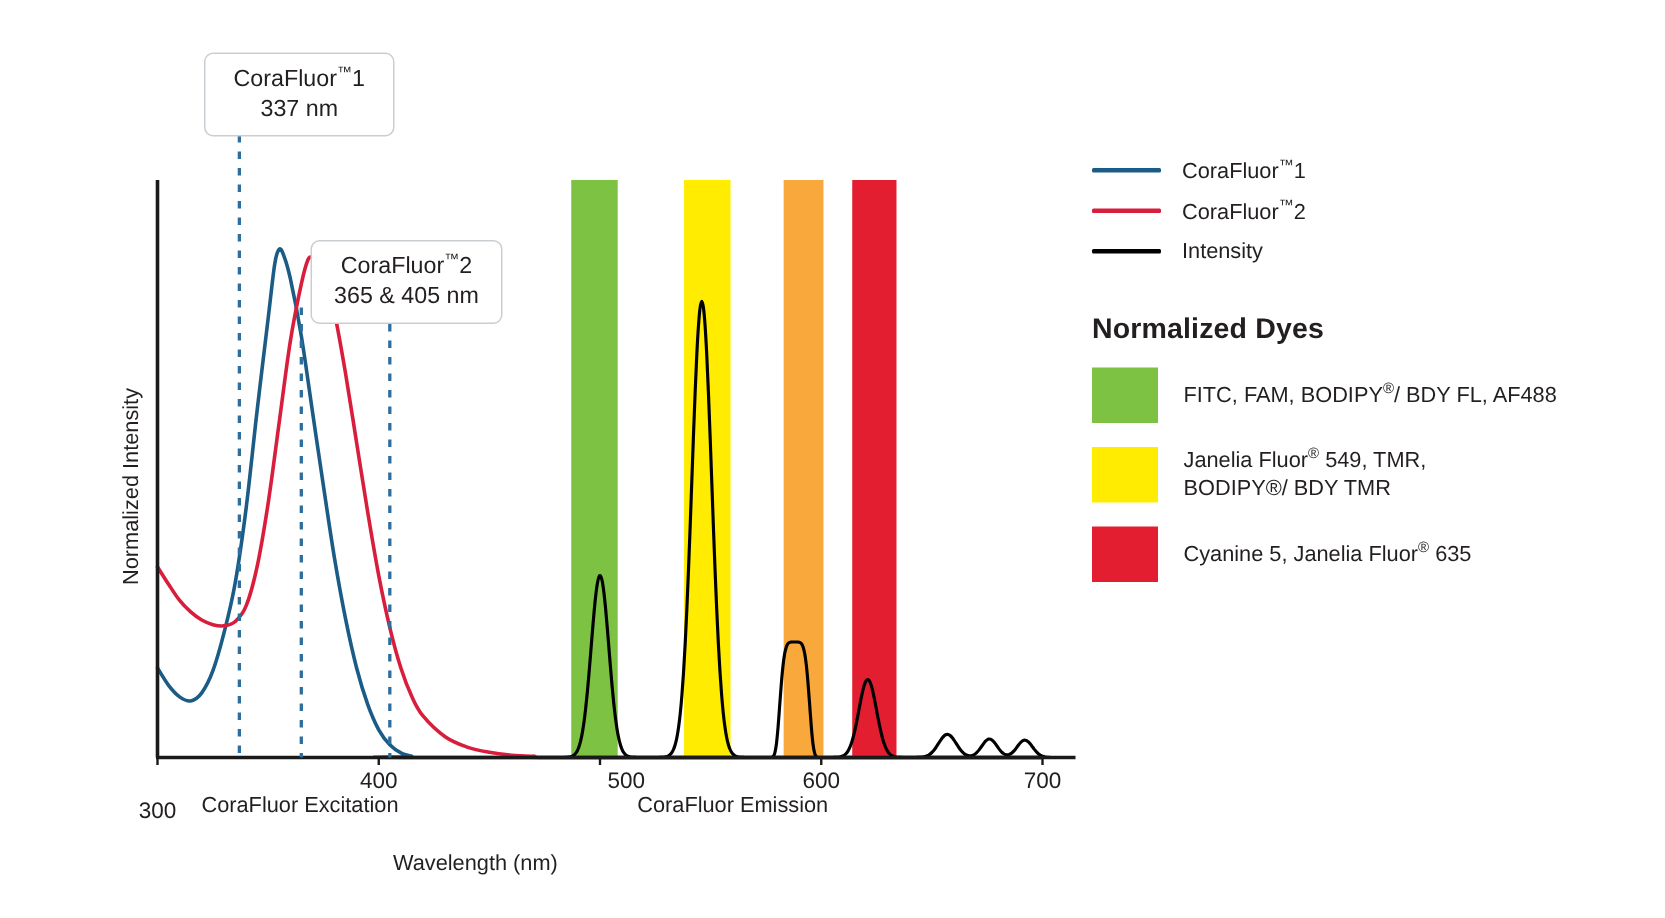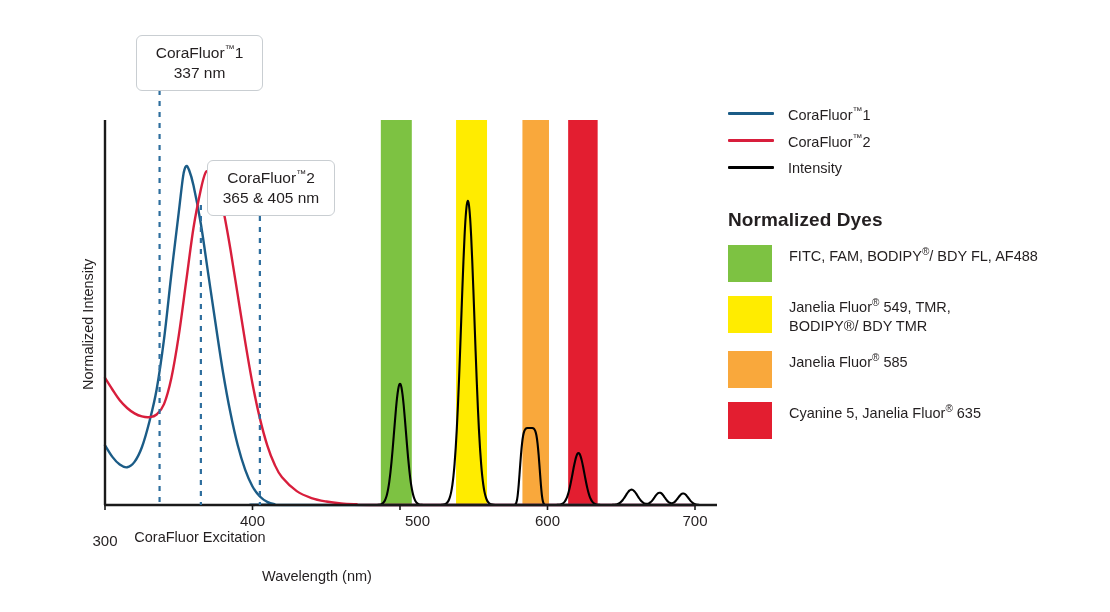--- a/index.html
+++ b/index.html
@@ -69,21 +69,21 @@
   .line-swatch{
     width:46px;height:3px;margin-right:14px;flex:none;border-radius:1px;
   }
   .line-legend-label{font-size:14.5px;color:#231f20;white-space:nowrap;}
 
   #dyes-title{
     font-size:19px;font-weight:bold;color:#231f20;
     margin-top:28px;margin-bottom:14px;letter-spacing:.1px;
   }
   .dye-row{
-    display:flex;align-items:flex-start;margin-bottom:14px;min-height:37px;
+    display:flex;align-items:center;margin-bottom:14px;min-height:37px;
   }
   .dye-swatch{
     width:44px;height:37px;margin-right:17px;flex:none;
   }
   .dye-label{
     font-size:14.5px;color:#231f20;line-height:1.35;
   }
   .dye-label .l2{display:block;}
   .reg{font-size:10px;vertical-align:super;}
 </style>
@@ -125,20 +125,21 @@
 
     <div id="tick-labels">
         <div class="tick-label" style="left: 75px; top: 532px;">300</div>
         <div class="tick-label" style="left: 222.5px; top: 512px;">400</div>
         <div class="tick-label" style="left: 370px; top: 512px; text-align: right;">500</div>
         <div class="tick-label" style="left: 517.5px; top: 512px;">600</div>
         <div class="tick-label" style="left: 665px; top: 512px;">700</div>
       </div>
 
     <div class="range-label" id="range-exc" style="left: 50px; width: 300px; top: 529px;">CoraFluor Excitation</div>
+    <div class="range-label" id="range-emi" style="left: 338.5px; width: 300px; top: 529px;">CoraFluor Emission</div>
 
     <div id="xaxis-title">Wavelength (nm)</div>
     <div id="yaxis-title">Normalized Intensity</div>
   </div>
 
   <div id="legend">
     <div id="line-legend">
         <div class="line-legend-row">
           <span class="line-swatch" style="background: rgb(27, 92, 135);"></span>
           <span class="line-legend-label"><span>CoraFluor</span><span class="tm">™</span><span>1</span></span>
@@ -156,23 +157,19 @@
     <div id="dye-legend">
         <div class="dye-row">
           <span class="dye-swatch" style="background: rgb(125, 194, 66);"></span>
           <span class="dye-label"><span><span>FITC, FAM, BODIPY</span><span class="reg">®</span><span>/ BDY FL, AF488</span></span></span>
         </div>
         <div class="dye-row">
           <span class="dye-swatch" style="background: rgb(255, 236, 0);"></span>
           <span class="dye-label"><span><span>Janelia Fluor</span><span class="reg">®</span><span> 549, TMR,</span></span><span class="l2">BODIPY®/ BDY TMR</span></span>
         </div>
         <div class="dye-row">
-          <span class="dye-swatch" style="background: rgb(249, 168, 60);"></span>
-          <span class="dye-label"><span><span>Janelia Fluor</span><span class="reg">®</span><span> 585</span></span></span>
-        </div>
-        <div class="dye-row">
           <span class="dye-swatch" style="background: rgb(227, 30, 48);"></span>
           <span class="dye-label"><span><span>Cyanine 5, Janelia Fluor</span><span class="reg">®</span><span> 635</span></span></span>
         </div>
       </div>
   </div>
 
 </div>
 
 </body></html>

